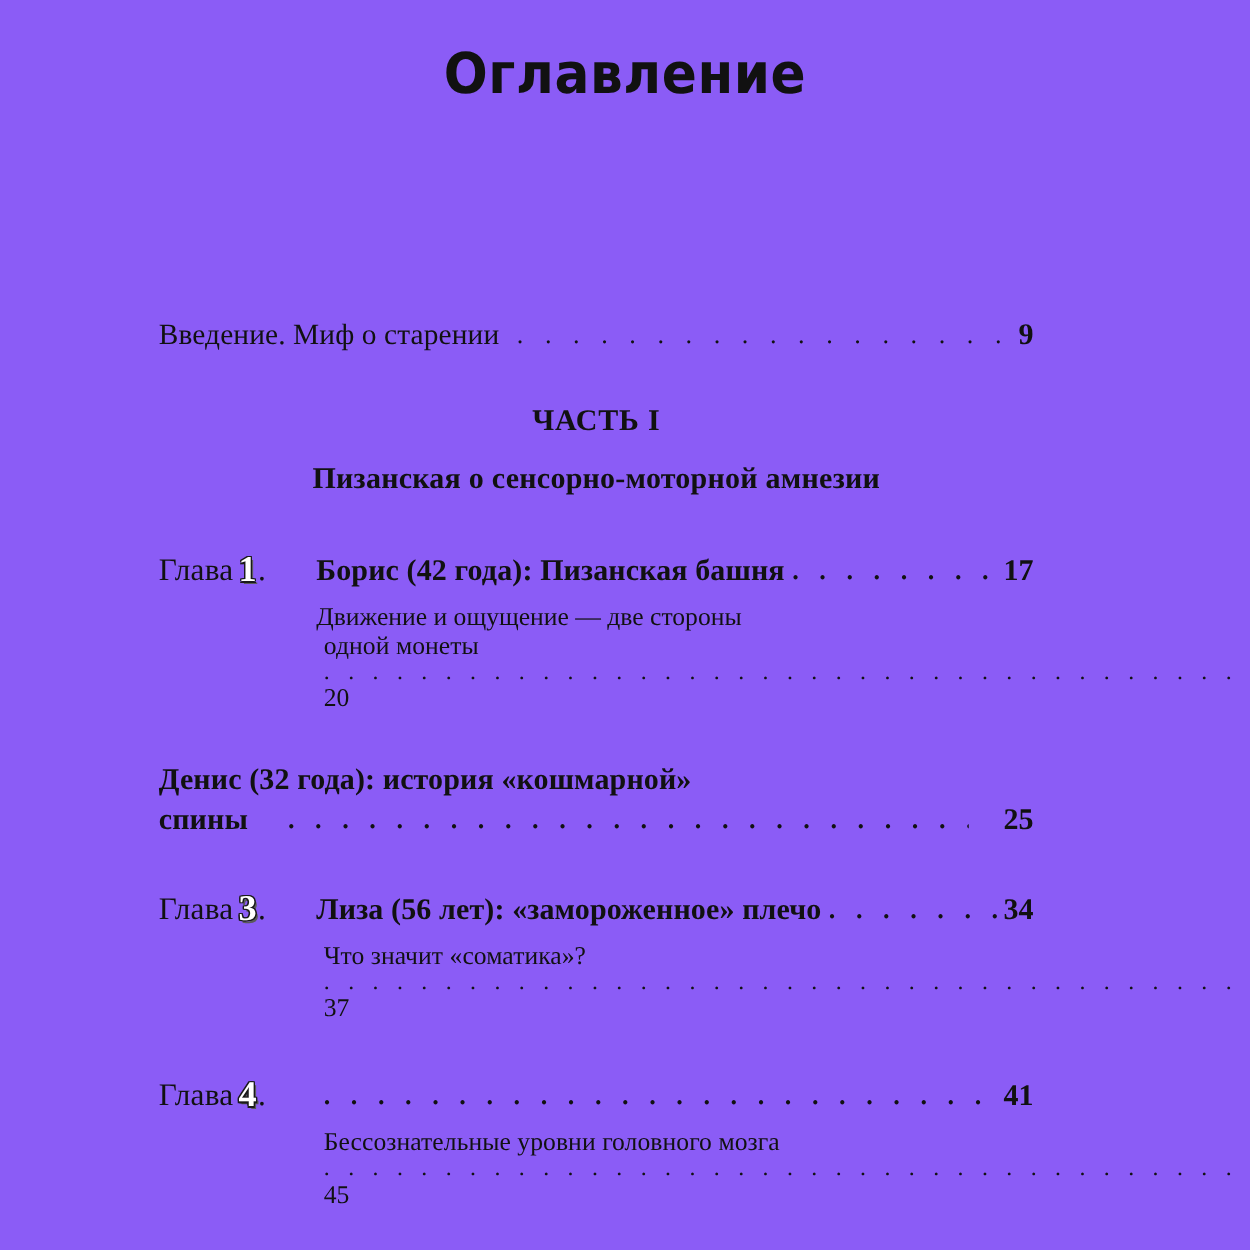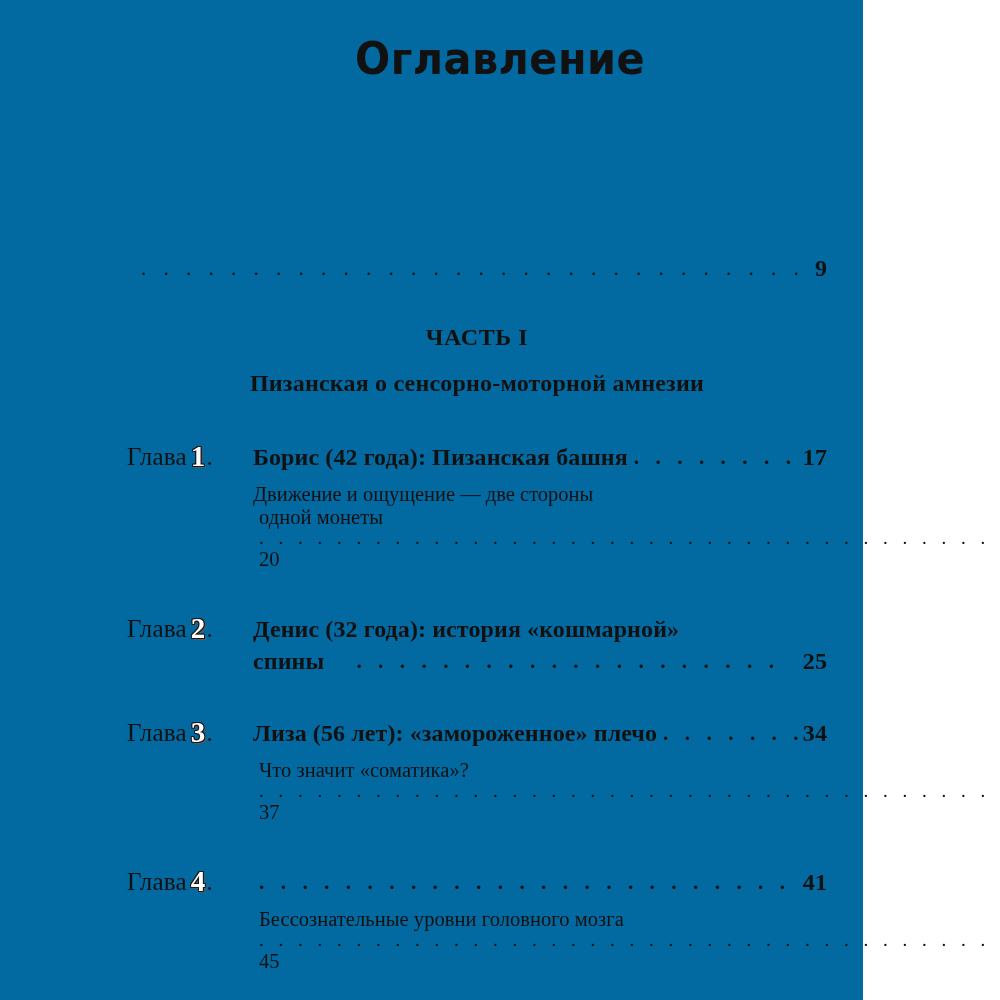--- a/index.html
+++ b/index.html
@@ -12,24 +12,24 @@
     height: 1000px;
     background: #ffffff;
     font-family: "Liberation Serif", "DejaVu Serif", serif;
     color: #111111;
     -webkit-font-smoothing: antialiased;
     overflow: hidden;
   }
 
   .page {
     position: relative;
-    width: 863px;
+    width: 1000px;
     height: 1000px;
     box-sizing: border-box;
-    background: #0369a1;
+    background: #8b5cf6;
   }
 
   
   .toc-title {
     position: absolute;
     top: 32px;
     left: 0;
     width: 1000px;
     text-align: center;
     font-family: "DejaVu Sans", "Liberation Sans", sans-serif;
@@ -186,20 +186,21 @@
 </head>
 <body>
 
 <div class="page">
 
   <div class="toc-title">Оглавление</div>
 
   <div class="content">
 
     <div class="row intro">
+      <span class="txt">Введение. Миф о старении</span>
       <span class="leader">. . . . . . . . . . . . . . . . . . . . . . . . . . . . . . . . . . . . . . . . . .</span>
       <span class="pnum">9</span>
     </div>
 
     <div class="part-block">
       <div class="part-label">ЧАСТЬ I</div>
       <div class="part-title">Пизанская о сенсорно-моторной амнезии</div>
     </div>
 
     <div class="chapters">
@@ -222,23 +223,20 @@
                 <span class="leader">. . . . . . . . . . . . . . . . . . . . . . . . . . . . . . . . . . . . . . . . . .</span>
                 <span class="pnum">20</span>
               </div>
             </div>
           </div>
         </div>
       </div>
 
       <div class="chapter" style="margin-top:40px;">
         <div class="chap-main">
-          <div class="chap-label">
-            <span>Глава</span><span class="chap-num">2</span><span>.</span>
-          </div>
           <div class="chap-body">
             <div class="chap-title-row" style="white-space:nowrap;">Денис (32 года): история «кошмарной»</div>
             <div class="row chap-cont-row">
               <span class="txt">спины</span>
               <span class="leader">. . . . . . . . . . . . . . . . . . . . . . . . . . . . . . . . . . . . . . . . . .</span>
               <span class="pnum">25</span>
             </div>
           </div>
         </div>
       </div>

